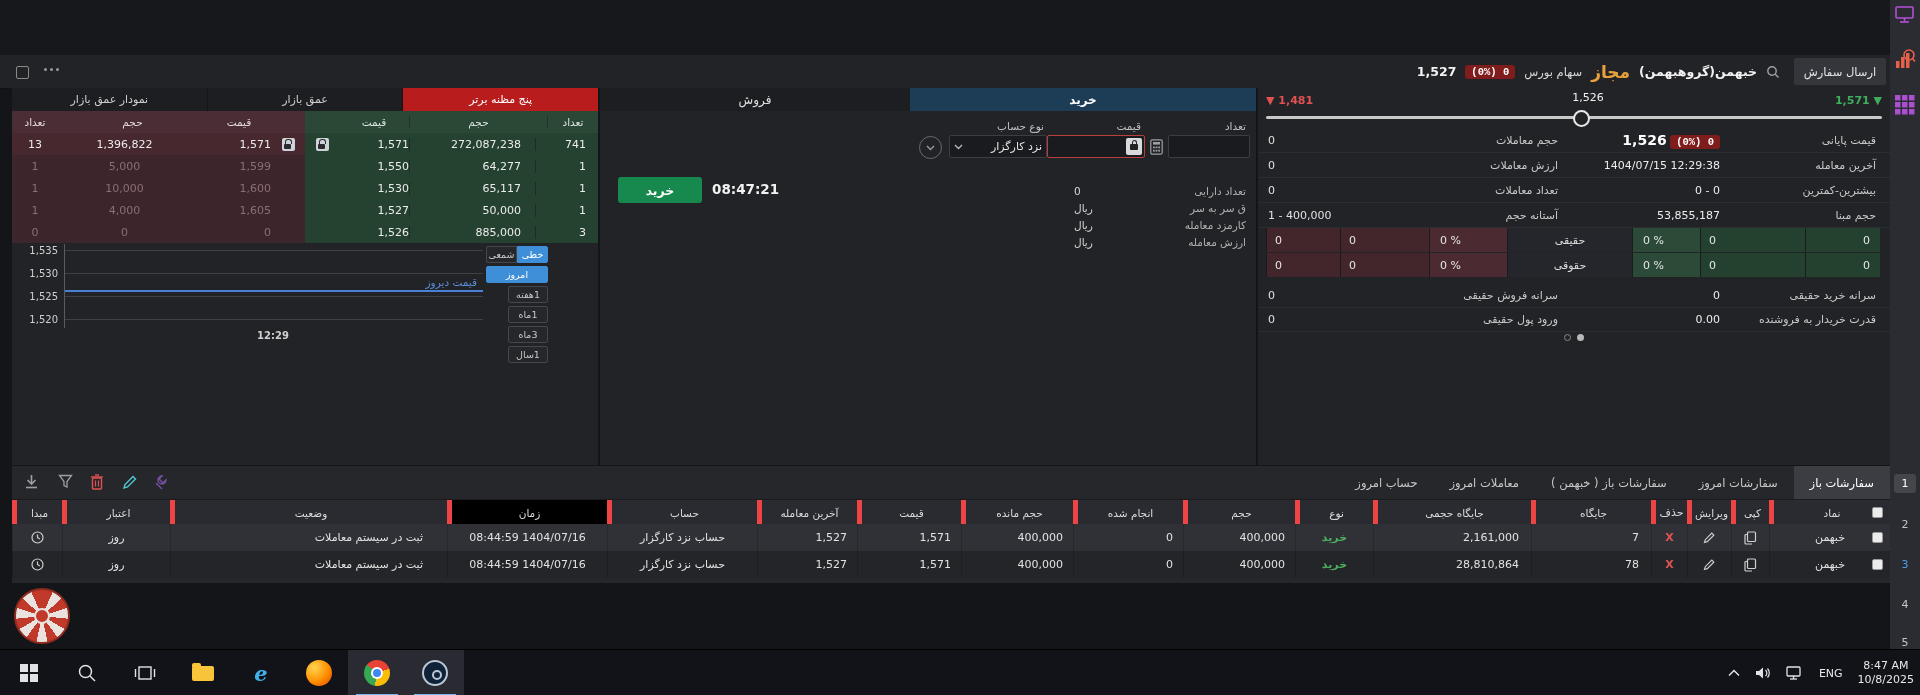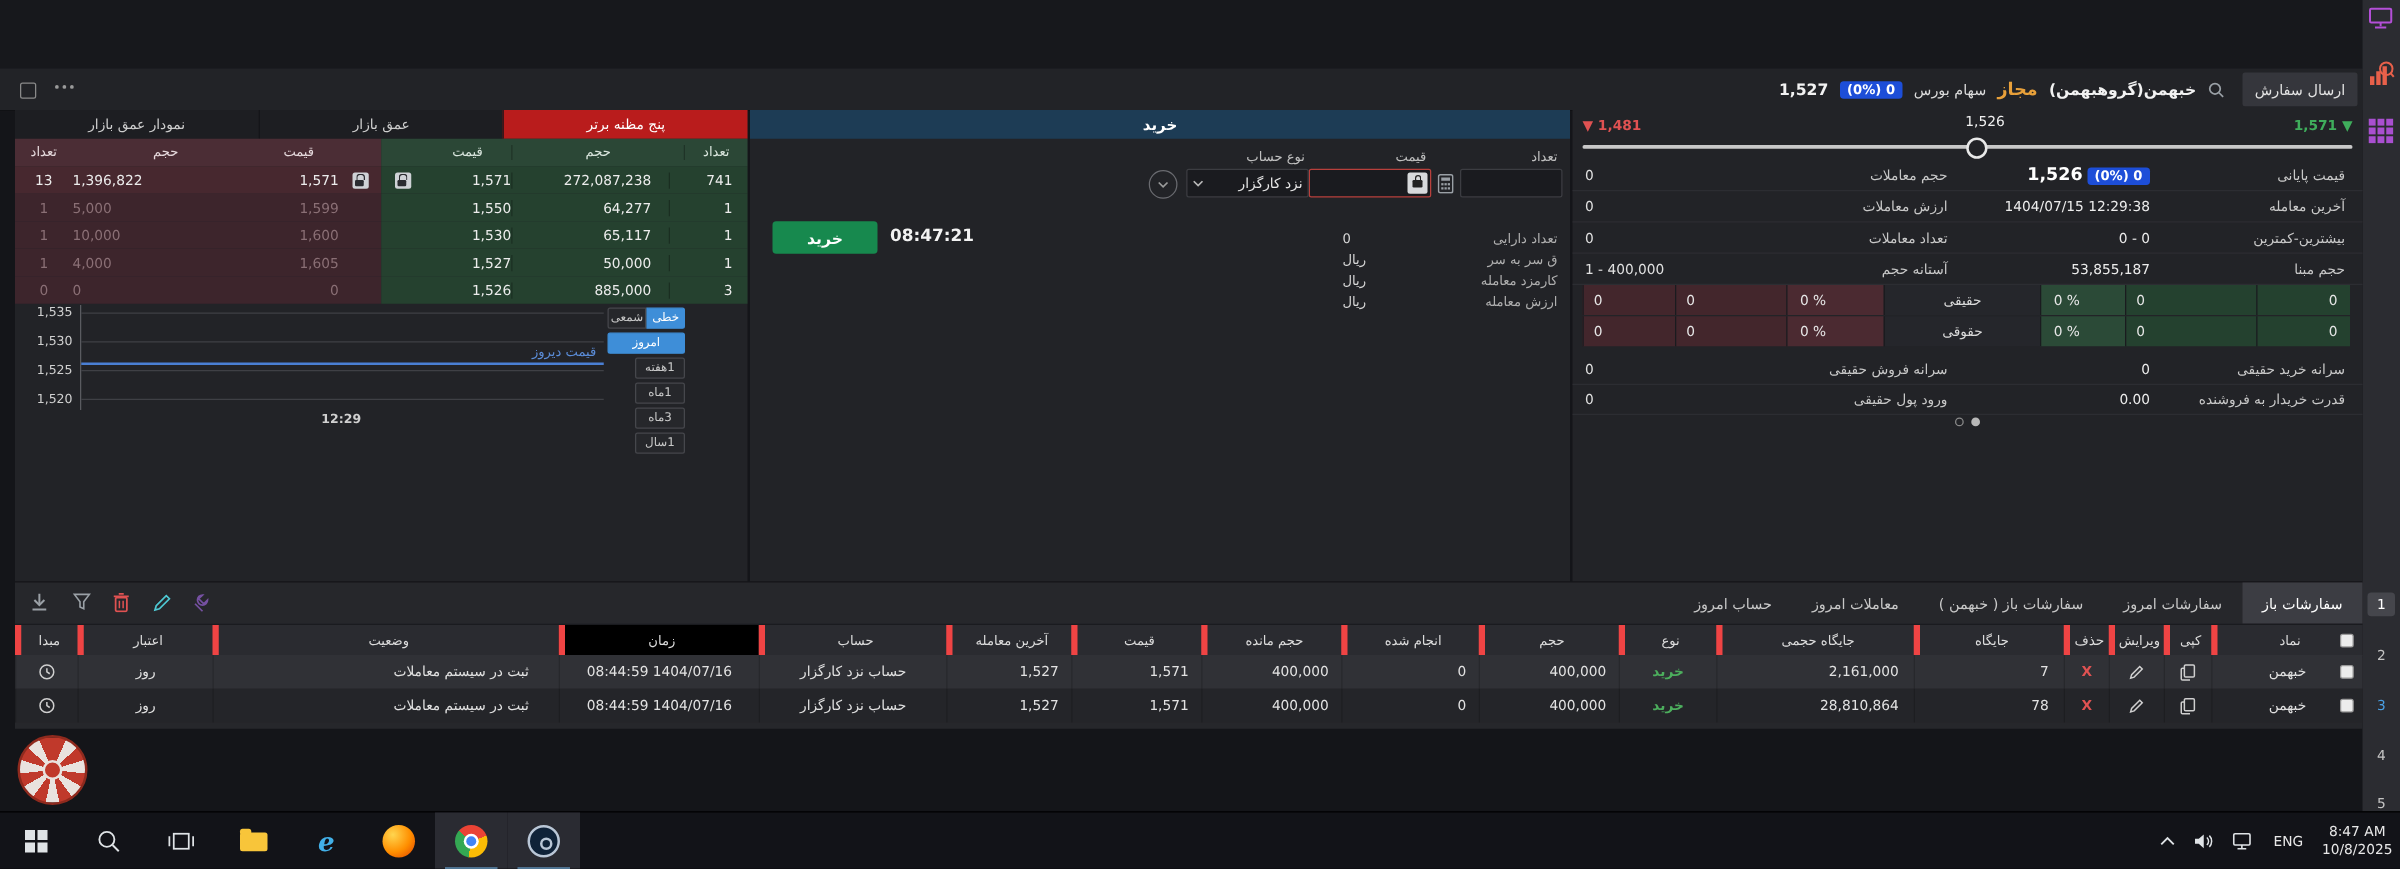--- a/index.html
+++ b/index.html
@@ -9,23 +9,23 @@
   .num{direction:ltr;unicode-bidi:isolate;}
   .rtl{direction:rtl;margin-left:22px;}
 
   
   .top-strip{left:0;top:0;width:1890px;height:55px;background:#17181c;border-bottom:1px solid #26272c;}
   .header-bar{left:0;top:55px;width:1890px;height:33px;background:#222327;border-bottom:1px solid #101114;}
   .send-order{position:absolute;right:4px;top:3px;width:92px;height:27px;background:#35363c;border-radius:2px;
               display:flex;align-items:center;justify-content:center;color:#e3e3e3;font-size:11.5px;cursor:pointer;}
   .symbol-bar{position:absolute;right:110px;top:0;height:33px;direction:rtl;display:flex;align-items:center;gap:9px;}
   .symbol-name{color:#f2f2f2;font-size:12.5px;font-weight:bold;}
-  .symbol-status{color:#e8a03a;font-size:14px;font-weight:bold;}
+  .symbol-status{color:#e8a03a;font-size:17px;font-weight:bold;}
   .symbol-market{color:#dcdcdc;font-size:11.5px;}
-  .badge-green{background:#1d4ed8;color:#fff;border-radius:3px;padding:1px 6px;font-size:10.5px;font-weight:bold;}
+  .badge-green{background:#7f1d1d;color:#fff;border-radius:3px;padding:1px 6px;font-size:10.5px;font-weight:bold;font-family:Liberation Mono, monospace;}
   .symbol-price{color:#f2f2f2;font-size:12.5px;font-weight:bold;}
   .hdr-dots{position:absolute;left:44px;top:13px;display:flex;gap:3px;}
   .hdr-dots i{width:3px;height:3px;border-radius:50%;background:#9a9a9a;}
   .hdr-sq{position:absolute;left:16px;top:11px;width:11px;height:11px;border:1px solid #8a8a8a;border-radius:2px;}
 
   
   .right-strip{right:0;top:0;width:30px;height:649px;background:#2b2c31;}
   .strip-ic{position:absolute;left:4px;}
   .page-num{position:absolute;left:0;width:30px;text-align:center;color:#c4c4c4;font-size:11px;}
   .page-num.active{background:#45464c;border-radius:3px;width:22px;left:4px;padding:3px 0;color:#fff;}
@@ -46,21 +46,21 @@
 
   
   .ob-row{display:flex;height:22px;direction:ltr;}
   .ob-half{display:flex;width:293px;align-items:center;}
   .ob-h-sell{background:#4b2d35;color:#e6dadd;}
   .ob-h-buy{background:#2b4736;color:#dae6de;}
   .ob-sell{background:#3d252c;color:#8a6f75;}
   .ob-sell.hot{background:#47282f;color:#ececec;}
   .ob-buy{background:#25412f;color:#ececec;}
   .c-cnt{width:46px;text-align:center;}
-  .c-vol{flex:1;text-align:left;padding-right:16px;}
+  .c-vol{flex:1;text-align:center;padding-right:16px;}
   .c-prc{width:64px;text-align:right;}
   .c-lock{width:34px;display:flex;justify-content:center;}
   .b-lock{width:34px;display:flex;justify-content:center;}
   .b-prc{width:70px;text-align:right;}
   .b-vol{flex:1;text-align:right;padding-right:14px;border-left:1px solid rgba(0,0,0,.28);}
   .b-cnt{width:50px;text-align:right;padding-right:12px;border-left:1px solid rgba(0,0,0,.28);}
   .hdr-c{text-align:center !important;padding:0 !important;font-size:10.5px;}
   .padlock{width:13px;height:13px;background:#cfd2d6;border-radius:2px;position:relative;display:inline-block;}
   .padlock:before{content:"";position:absolute;left:3px;top:1.5px;width:5px;height:4px;border:1.5px solid #2a2b30;
                   border-bottom:none;border-radius:3px 3px 0 0;}
@@ -398,20 +398,23 @@
         <div class="cbtn rtl">1هفته</div>
         <div class="cbtn rtl">1ماه</div>
         <div class="cbtn rtl">3ماه</div>
         <div class="cbtn rtl">1سال</div>
       </div>
     </div>
   </div>
 
   <div class="abs panel mid-panel">
     <div class="mp-tabs">
+      <div class="mp-tab-sell">
+        <span>فروش</span>
+      </div>
       <div class="mp-tab-buy">
         <span>خرید</span>
       </div>
     </div>
 
     <span class="fld-label" style="right:10px;">تعداد</span>
     <span class="fld-label" style="right:115px;">قیمت</span>
     <span class="fld-label" style="right:212px;">نوع حساب</span>
 
     <div class="inp" style="right:6px;width:82px;"></div>

